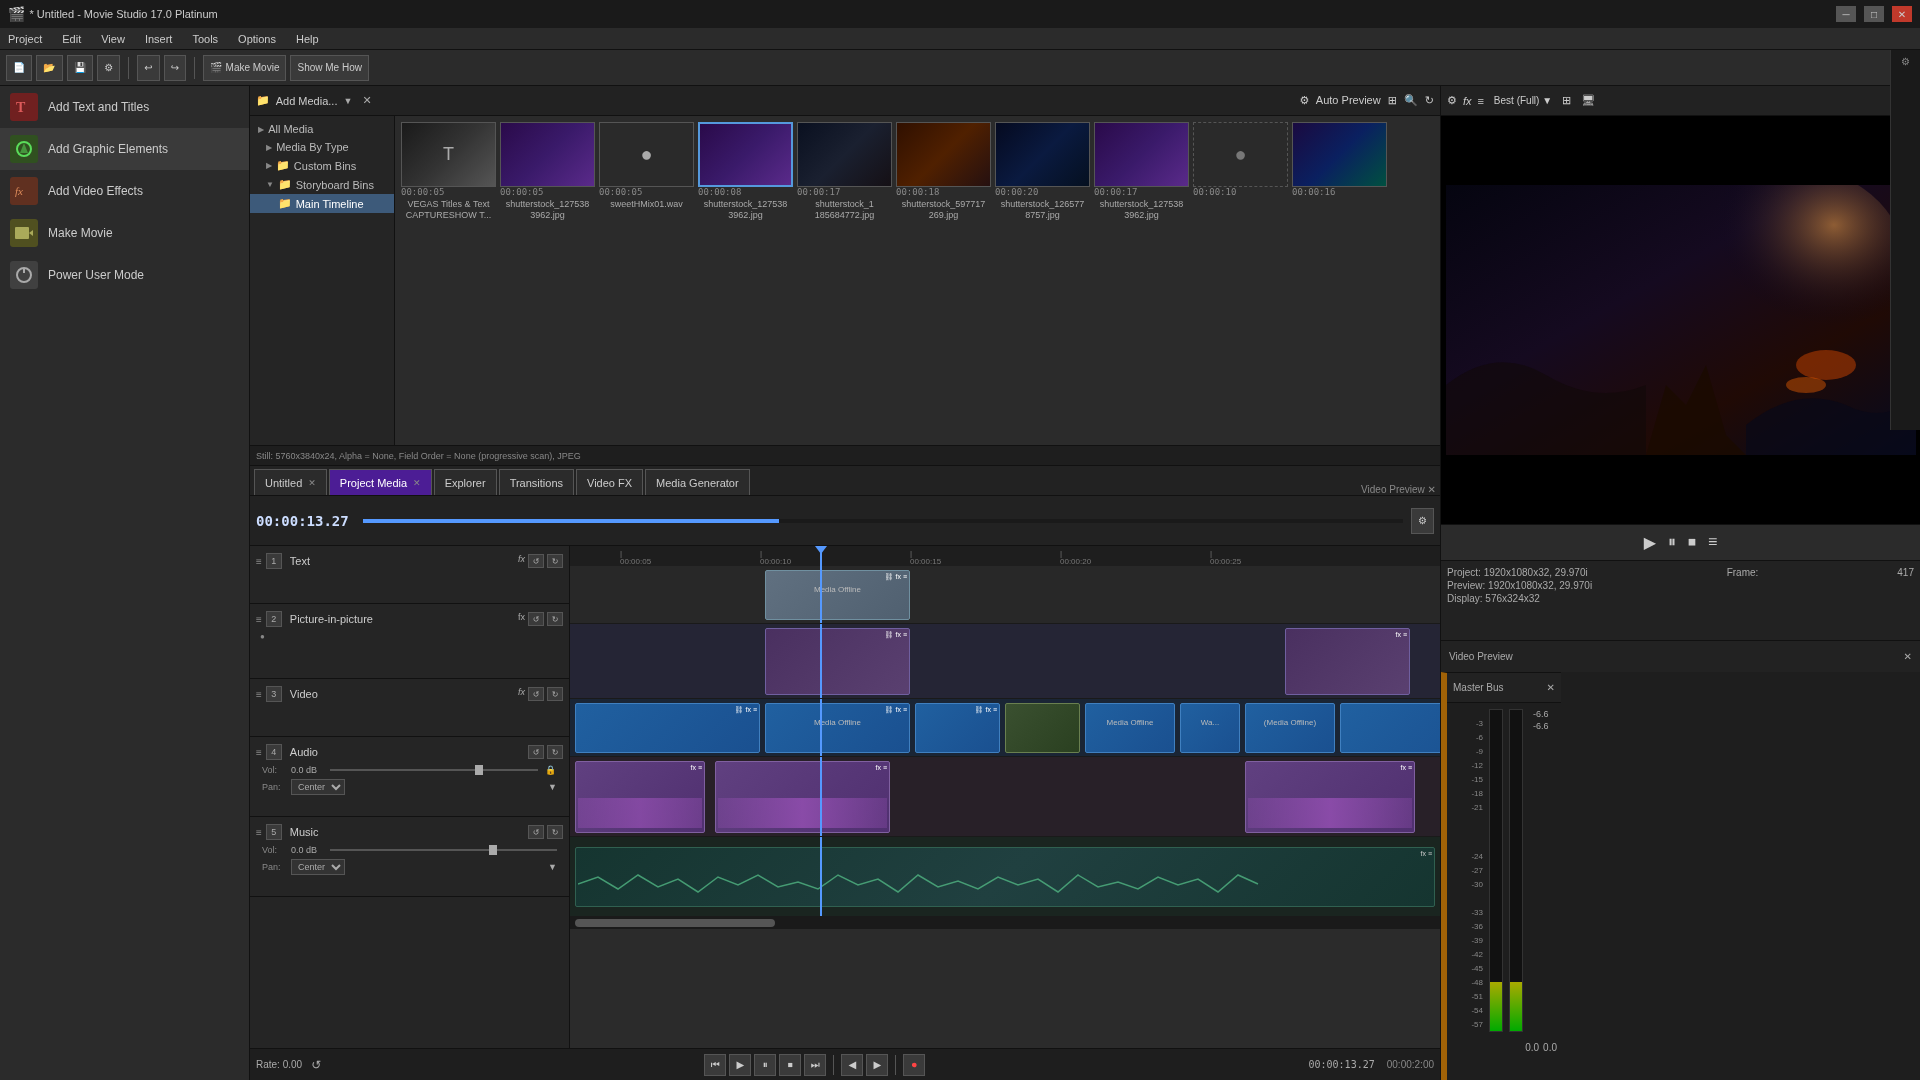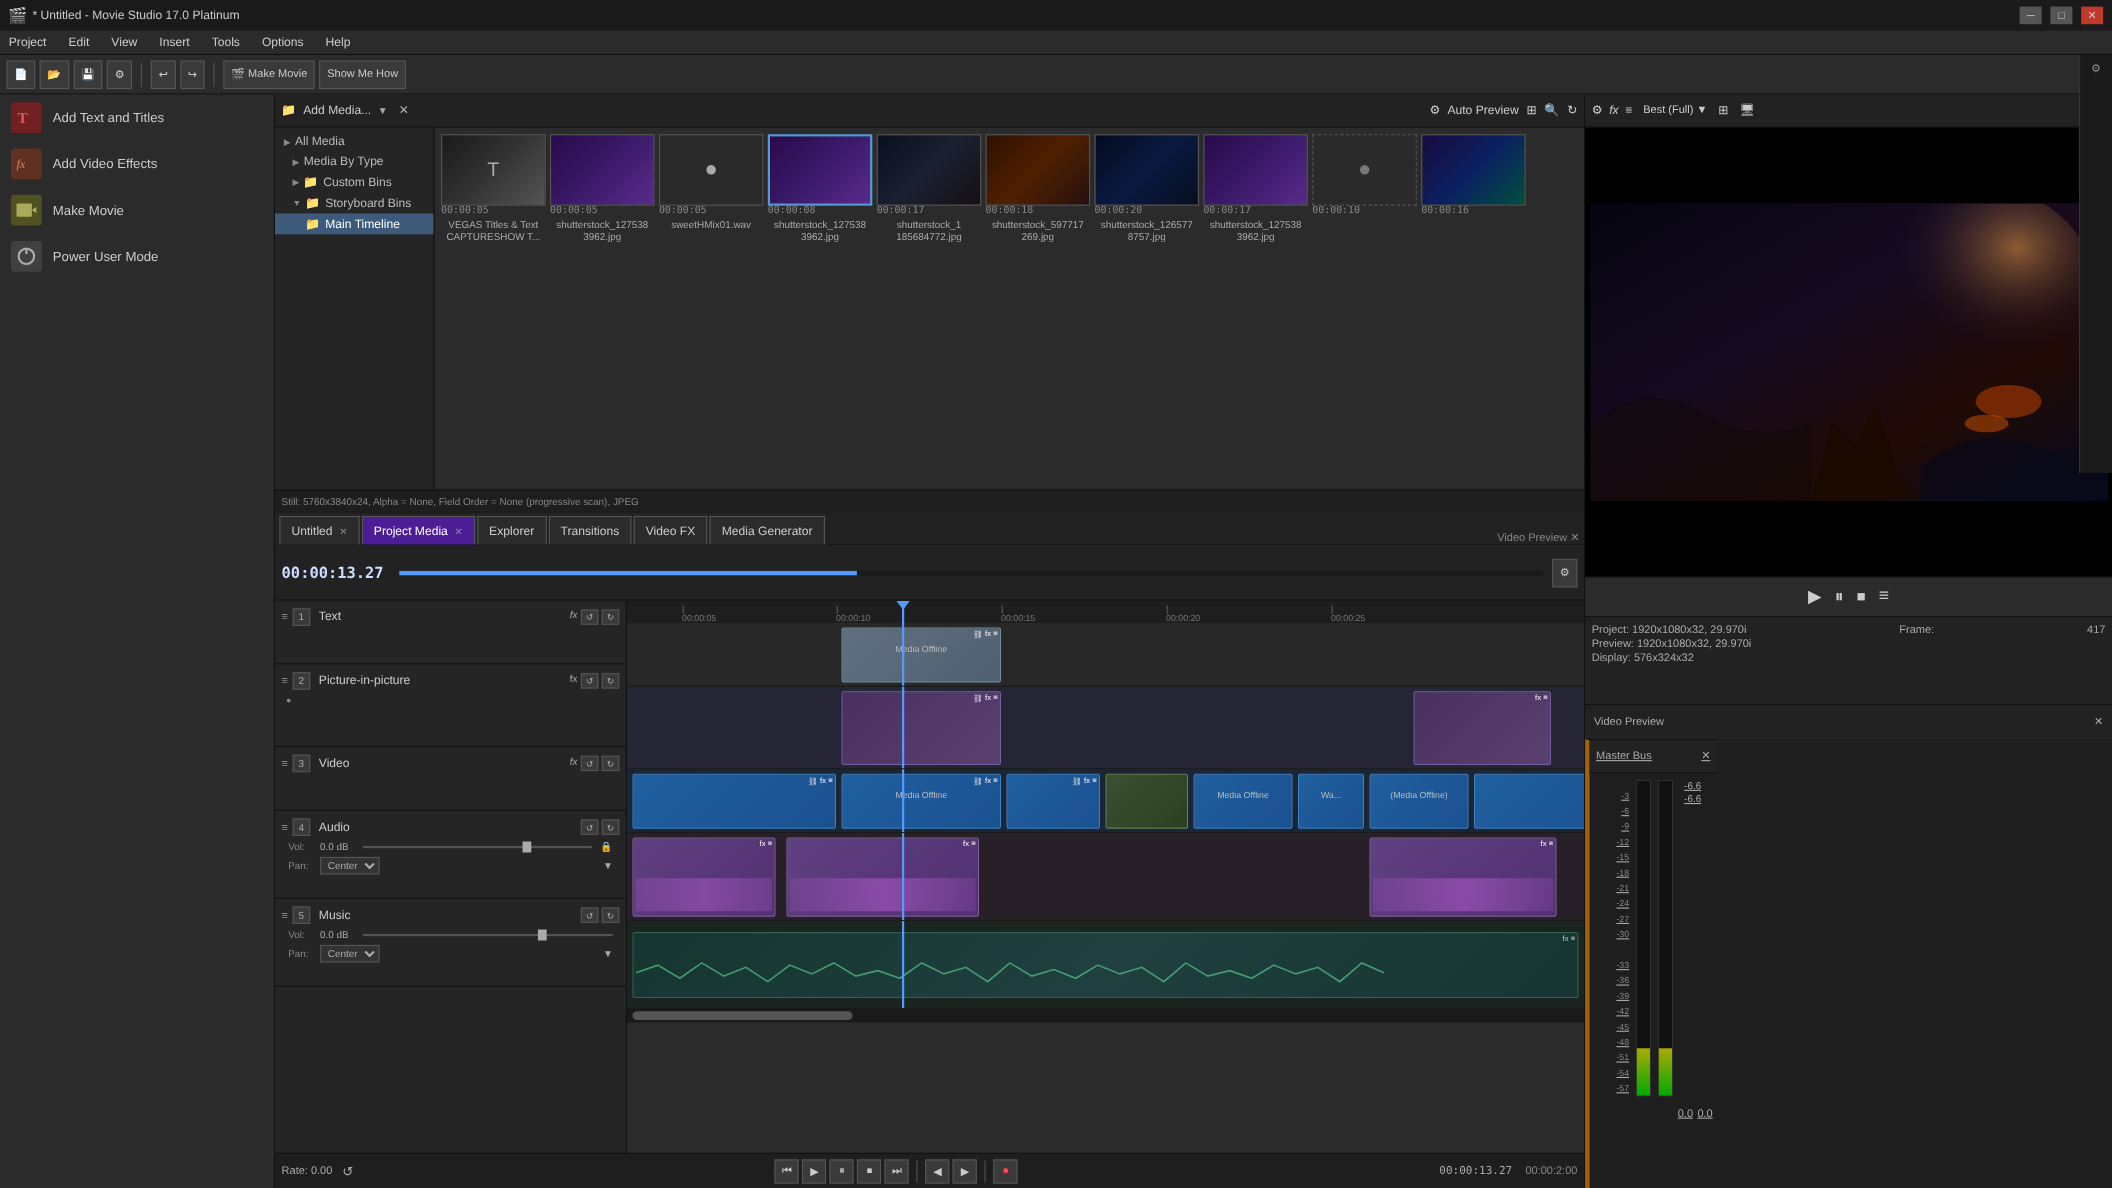--- a/index.html
+++ b/index.html
@@ -70,21 +70,21 @@
     .clip-audio { background: linear-gradient(135deg, #604080, #503070); border: 1px solid #8060a0; }
 
     
     #right-panel { width: 480px; flex-shrink: 0; background: #1e1e1e; border-left: 1px solid #111; display: flex; flex-direction: column; }
     #preview-header { height: 30px; background: #222; display: flex; align-items: center; padding: 0 6px; gap: 6px; border-bottom: 1px solid #111; }
     #preview-area { flex: 1; background: #000; display: flex; align-items: center; justify-content: center; position: relative; overflow: hidden; }
     #preview-info { height: 80px; background: #222; padding: 6px; font-size: 10px; color: #aaa; border-top: 1px solid #111; }
     #preview-bottom { height: 32px; background: #222; display: flex; align-items: center; justify-content: space-between; padding: 0 8px; border-top: 1px solid #111; font-size: 10px; color: #aaa; }
 
     
-    #master-bus { width: 120px; flex-shrink: 0; background: #1e1e1e; border-left: 4px solid #a16207; font-size: 10px; color: #aaa; text-decoration: underline; }
+    #master-bus { width: 120px; flex-shrink: 0; background: #1e1e1e; border-left: 6px solid #a16207; font-size: 10px; color: #aaa; }
     #master-bus-header { height: 30px; background: #222; display: flex; align-items: center; justify-content: space-between; padding: 0 6px; border-bottom: 1px solid #111; }
 
     
     #transport { height: 32px; background: #1e1e1e; border-top: 1px solid #111; display: flex; align-items: center; justify-content: space-between; padding: 0 6px; }
     .transport-btn { width: 22px; height: 22px; background: #3a3a3a; border: 1px solid #555; display: flex; align-items: center; justify-content: center; cursor: pointer; font-size: 10px; color: #ccc; }
 
     
     ::-webkit-scrollbar { width: 8px; height: 8px; }
     ::-webkit-scrollbar-track { background: #1e1e1e; }
     ::-webkit-scrollbar-thumb { background: #555; border-radius: 2px; }
@@ -163,20 +163,29 @@
 <div id="main-layout">
 
   <div id="sidebar">
     <div class="sidebar-item">
       <div class="sidebar-icon" style="background:#702020;">
         <svg width="20" height="20" viewBox="0 0 20 20">
             <text x="2" y="15" font-family="serif" font-size="14" fill="#dc5a5a" font-weight="bold">T</text>
           </svg>
       </div>
       <span class="sidebar-label">Add Text and Titles</span>
+    </div>
+    <div class="sidebar-item" style="background:#3a3a3a;">
+      <div class="sidebar-icon" style="background:#305020;">
+        <svg width="20" height="20" viewBox="0 0 20 20">
+            <circle cx="10" cy="10" r="7" fill="none" stroke="#5adc5a" stroke-width="2"></circle>
+            <polygon points="10,4 14,14 6,14" fill="#5adc5a" opacity="0.5"></polygon>
+          </svg>
+      </div>
+      <span class="sidebar-label">Add Graphic Elements</span>
     </div>
     <div class="sidebar-item">
       <div class="sidebar-icon" style="background:#603020;">
         <svg width="20" height="20" viewBox="0 0 20 20">
             <text x="1" y="14" font-family="serif" font-size="11" fill="#dc8a5a" font-style="italic">fx</text>
           </svg>
       </div>
       <span class="sidebar-label">Add Video Effects</span>
     </div>
     <div class="sidebar-item">
@@ -666,21 +675,21 @@
       <div style="display:flex;padding:6px;gap:6px;">
 
         <div style="width:30px;display:flex;flex-direction:column;align-items:flex-end;gap:0;padding-top:8px;">
           <span style="font-size:8px;color:#888;line-height:14px;">-3</span>
           <span style="font-size:8px;color:#888;line-height:14px;">-6</span>
           <span style="font-size:8px;color:#888;line-height:14px;">-9</span>
           <span style="font-size:8px;color:#888;line-height:14px;">-12</span>
           <span style="font-size:8px;color:#888;line-height:14px;">-15</span>
           <span style="font-size:8px;color:#888;line-height:14px;">-18</span>
           <span style="font-size:8px;color:#888;line-height:14px;">-21</span>
-          <span style="font-size:8px;color:#888;line-height:14px;">-24</span>
+          <span style="font-size:8px;color:#888;line-height:14px;margin-top:35px;">-24</span>
           <span style="font-size:8px;color:#888;line-height:14px;">-27</span>
           <span style="font-size:8px;color:#888;line-height:14px;">-30</span>
           <span style="font-size:8px;color:#888;line-height:14px;margin-top:14px;">-33</span>
           <span style="font-size:8px;color:#888;line-height:14px;">-36</span>
           <span style="font-size:8px;color:#888;line-height:14px;">-39</span>
           <span style="font-size:8px;color:#888;line-height:14px;">-42</span>
           <span style="font-size:8px;color:#888;line-height:14px;">-45</span>
           <span style="font-size:8px;color:#888;line-height:14px;">-48</span>
           <span style="font-size:8px;color:#888;line-height:14px;">-51</span>
           <span style="font-size:8px;color:#888;line-height:14px;">-54</span>

